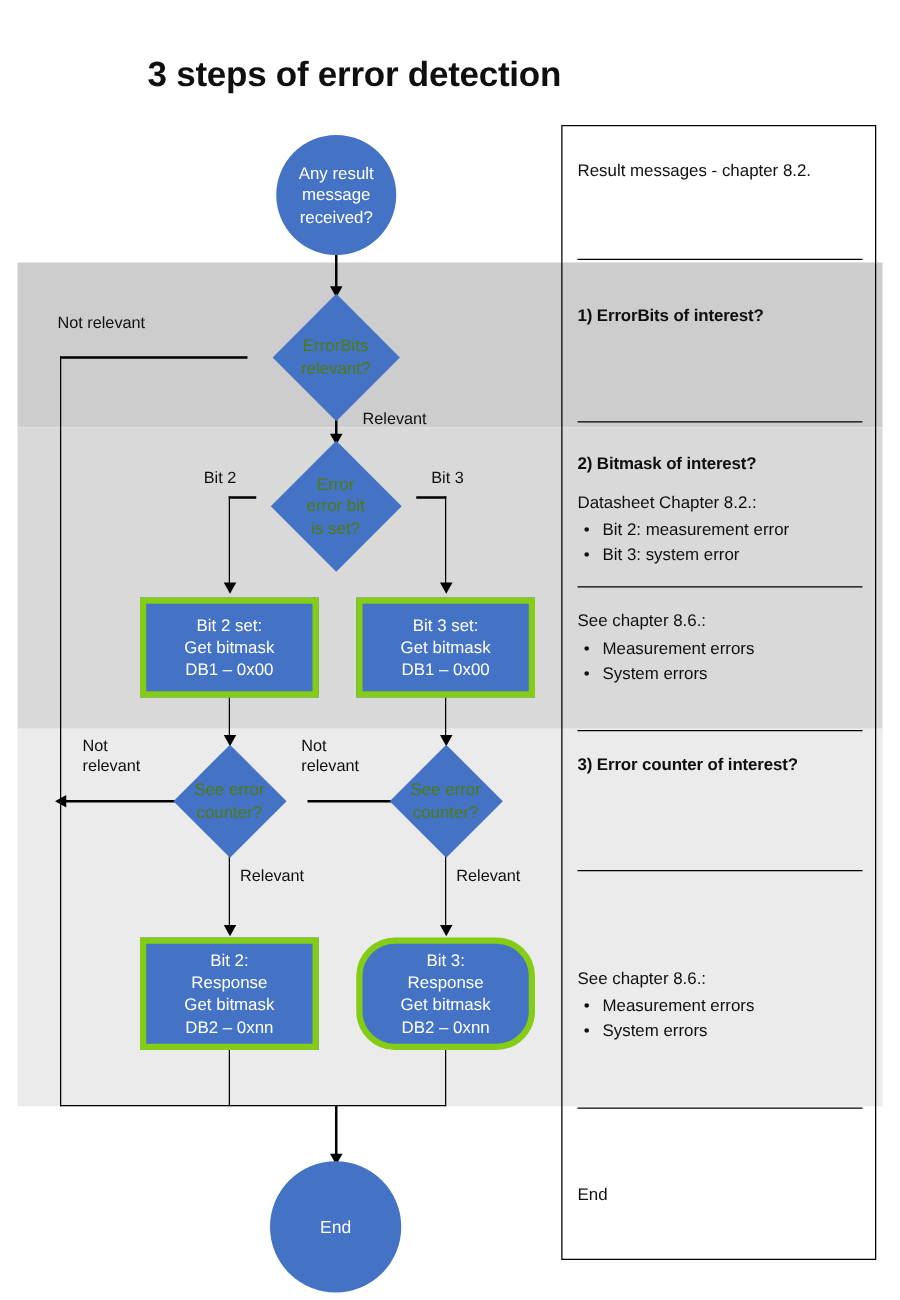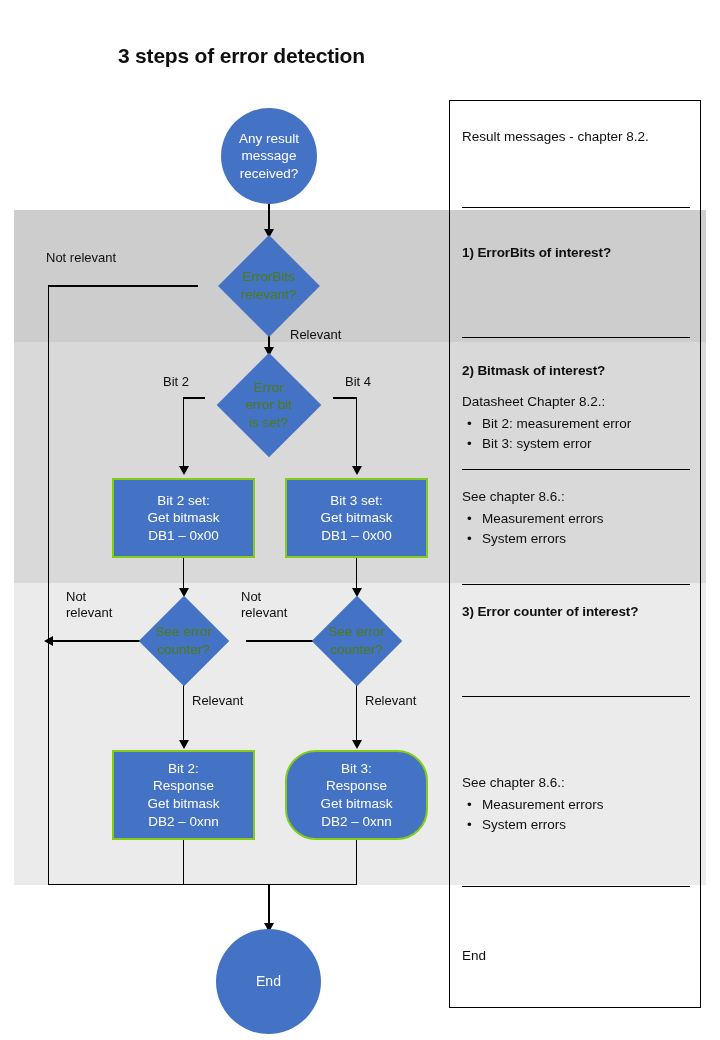--- a/index.html
+++ b/index.html
@@ -27,21 +27,21 @@
   }
   #band-1 { top: 210px;  height: 132px; background: #cdcdcd; }
   #band-2 { top: 342px;  height: 241px; background: #d9d9d9; }
   #band-3 { top: 583px;  height: 302px; background: #ebebeb; }
 
   
   #page-title {
     position: absolute;
     left: 118px;
     top: 44px;
-    font-size: 21px;
+    font-size: 28px;
     font-weight: bold;
     color: #0f0f0f;
     letter-spacing: -0.2px;
     white-space: nowrap;
     text-align: center;
   }
 
   
   .node {
     position: absolute;
@@ -54,21 +54,21 @@
     line-height: 1.30;
     font-size: 13.5px;
     z-index: 4;
   }
   .terminator {
     border-radius: 50%;
     background: #4472c4;
   }
   .process {
     background: #4472c4;
-    border: 2px solid #84cc16;
+    border: 5px solid #84cc16;
   }
   .process .lines { width: 100%; }
 
   
   .decision {
     background: transparent;
   }
   .decision .dshape {
     position: absolute;
     left: 50%;
@@ -218,21 +218,21 @@
   <div class="node decision" style="left:197px; top:355px; width:143px; height:100px;">
     <div class="dshape" style="width:74px; height:74px;"></div>
     <div class="dlabel">
       <div>Error</div>
       <div>error bit</div>
       <div>is set?</div>
     </div>
   </div>
 
   <div class="edge-label" style="left:163px; top:374px;">Bit 2</div>
-  <div class="edge-label" style="left:345px; top:374px;">Bit 4</div>
+  <div class="edge-label" style="left:345px; top:374px;">Bit 3</div>
 
   <div class="conn h" style="left:183px; top:397.3px; width:22px;"></div>
   <div class="conn v" style="left:183px; top:397.3px; height:71px;"></div>
   <div class="arrow down" style="left:179px; top:466px;"></div>
 
   <div class="conn h" style="left:333px; top:397.3px; width:24px;"></div>
   <div class="conn v" style="left:356px; top:397.3px; height:71px;"></div>
   <div class="arrow down" style="left:352px; top:466px;"></div>
 
   <div class="node process" style="left:112px; top:478px; width:143px; height:80px;">

